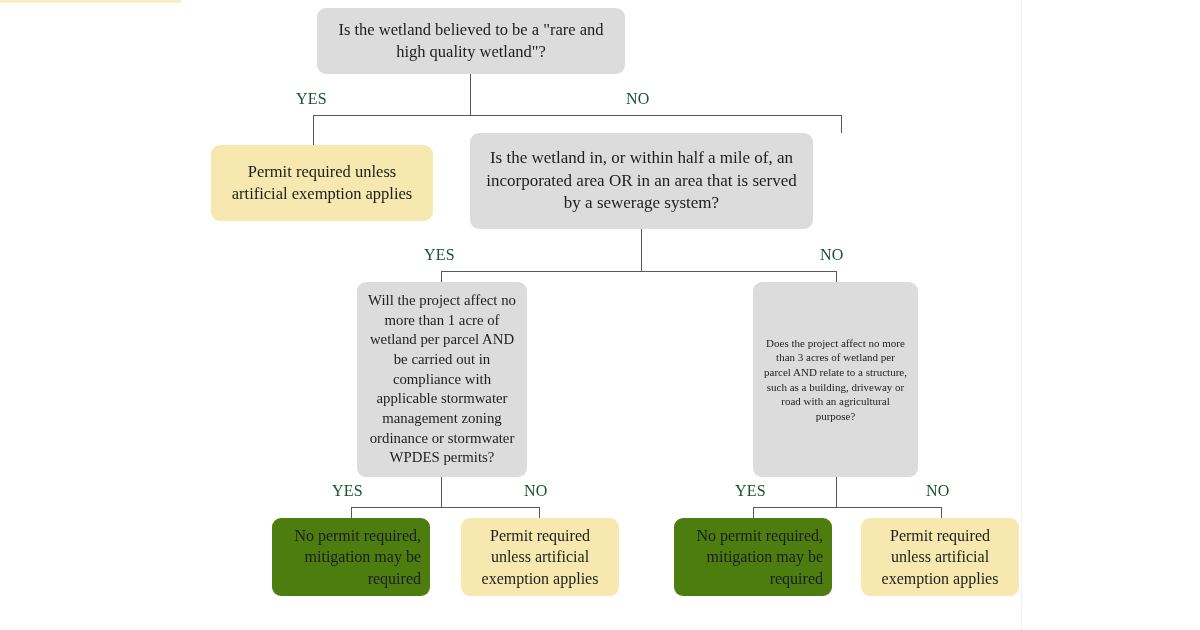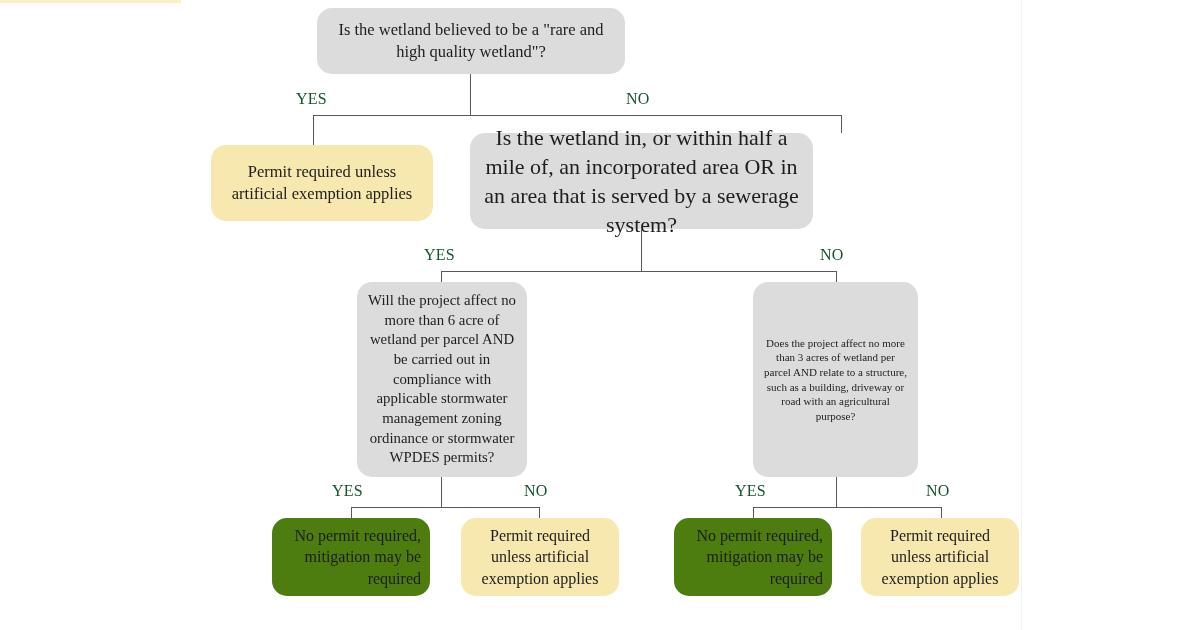--- a/index.html
+++ b/index.html
@@ -27,21 +27,21 @@
     position: absolute;
     left: 1021px; top: 0;
     width: 1px; height: 630px;
     background: #f2f2f4;
   }
 
   
   .node {
     position: absolute;
     box-sizing: border-box;
-    border-radius: 15px;
+    border-radius: 9px;
     display: flex;
     align-items: center;
     justify-content: center;
     text-align: center;
     color: #1d1d1d;
     line-height: 1.33;
     padding: 6px 9px;
   }
   .node-text {
     display: block;
@@ -87,34 +87,34 @@
 
   <div class="ln vl" style="left:841px; top:115px; height:18px;"></div>
 
   <div class="blabel" style="left:296px; top:90px; font-size:16px;">YES</div>
   <div class="blabel" style="left:626px; top:90px; font-size:16px;">NO</div>
 
   <div class="node yellow" style="left:211px; top:145px; width:222px; height:76px; font-size:16.5px;">
     <span class="node-text">Permit required unless artificial exemption applies</span>
   </div>
 
-  <div class="node decision" style="left:470px; top:133px; width:343px; height:96px; font-size:22px;">
+  <div class="node decision" style="left:470px; top:133px; width:343px; height:96px; font-size:17px;">
     <span class="node-text">Is the wetland in, or within half a mile of, an incorporated area OR in an area that is served by a sewerage system?</span>
   </div>
 
   <div class="ln vl" style="left:641px; top:229px; height:42px;"></div>
   <div class="ln hl" style="left:441px; top:271px; width:395px;"></div>
   <div class="ln vl" style="left:441px; top:271px; height:11px;"></div>
   <div class="ln vl" style="left:836px; top:271px; height:11px;"></div>
 
   <div class="blabel" style="left:424px; top:246px; font-size:16px;">YES</div>
   <div class="blabel" style="left:820px; top:246px; font-size:16px;">NO</div>
 
   <div class="node decision" style="left:357px; top:282px; width:170px; height:195px; font-size:14.8px;">
-    <span class="node-text">Will the project affect no more than 6 acre of wetland per parcel AND be carried out in compliance with applicable stormwater management zoning ordinance or stormwater WPDES permits?</span>
+    <span class="node-text">Will the project affect no more than 1 acre of wetland per parcel AND be carried out in compliance with applicable stormwater management zoning ordinance or stormwater WPDES permits?</span>
   </div>
 
   <div class="node decision" style="left:753px; top:282px; width:165px; height:195px; font-size:11px;">
     <span class="node-text">Does the project affect no more than 3 acres of wetland per parcel AND relate to a structure, such as a building, driveway or road with an agricultural purpose?</span>
   </div>
 
   <div class="ln vl" style="left:441px; top:477px; height:30px;"></div>
   <div class="ln hl" style="left:351px; top:507px; width:188px;"></div>
   <div class="ln vl" style="left:351px; top:507px; height:11px;"></div>
   <div class="ln vl" style="left:539px; top:507px; height:11px;"></div>

